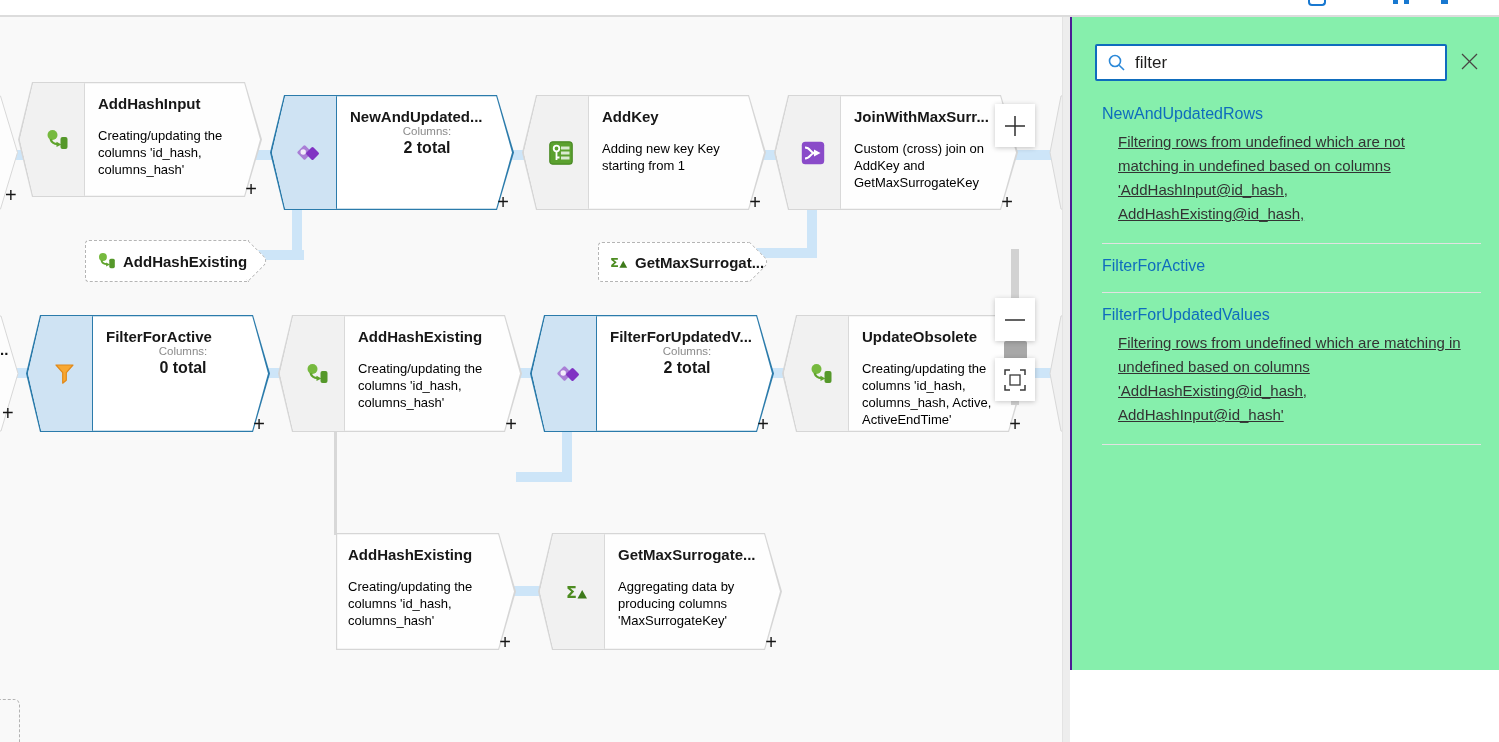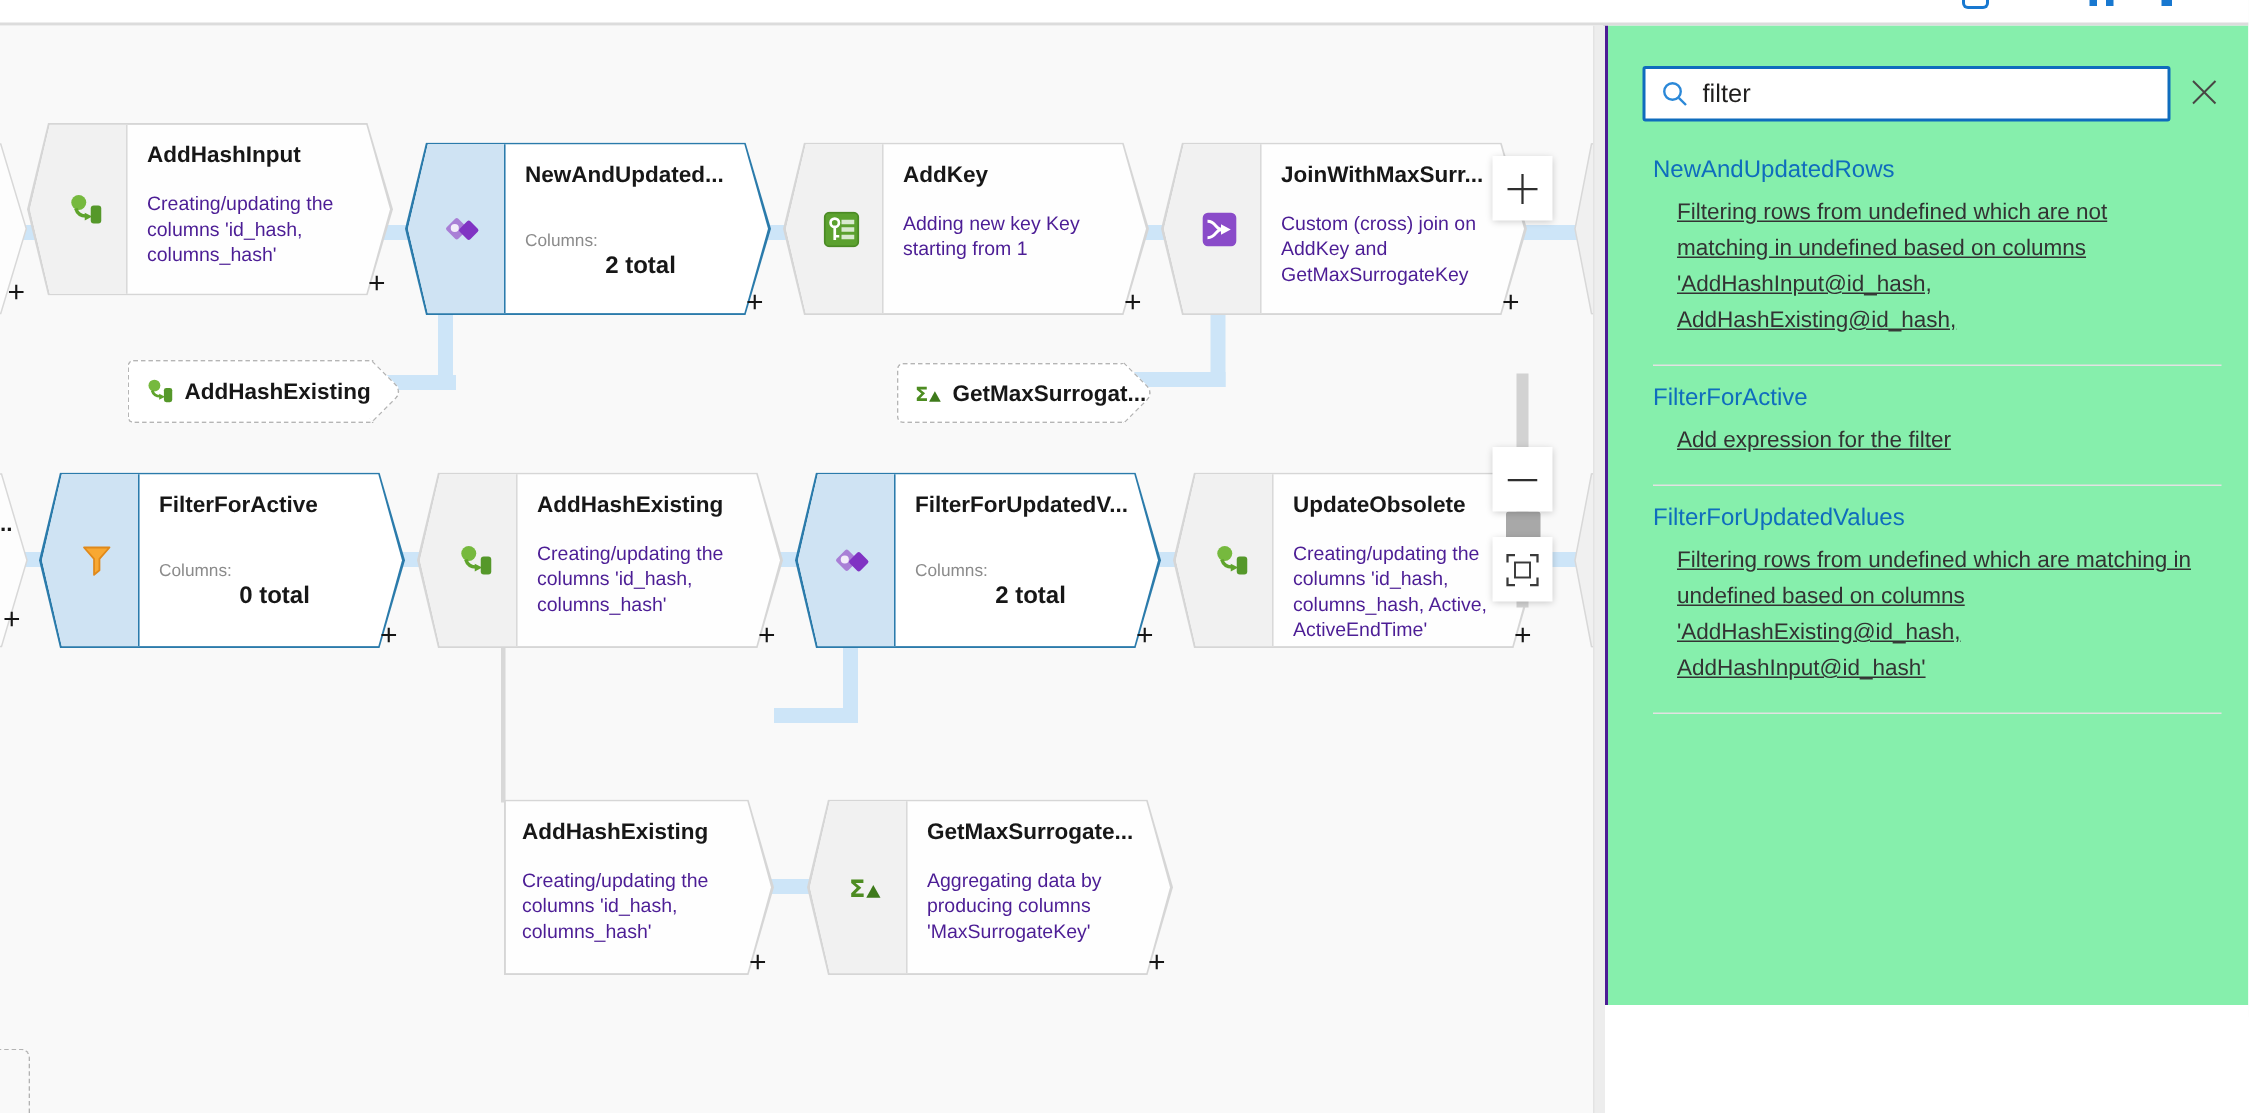--- a/index.html
+++ b/index.html
@@ -27,22 +27,22 @@
     clip-path:polygon(15.2px 1.2px, calc(100% - 17.8px) 1.2px, calc(100% - 2px) 50%, calc(100% - 17.8px) calc(100% - 1.2px), 15.2px calc(100% - 1.2px), 2px 50%);}
   .node.sel .shape{background:#2b7bab;}
   .node.sel .shape-in{background:#ffffff;}
   .icon-sec{position:absolute;left:0;top:0;bottom:0;width:67px;background:#f1f1f1;border-right:1px solid #d9d9d9;display:flex;align-items:center;justify-content:center;padding-left:12px;box-sizing:border-box;}
   .node.sel .icon-sec{background:#cfe3f3;border-right-color:#2b7bab;}
   .nbody{position:absolute;left:80px;top:0;right:10px;bottom:0;overflow:hidden;}
   .node.noicon .shape{clip-path:polygon(0 0, calc(100% - 17px) 0, 100% 50%, calc(100% - 17px) 100%, 0 100%);}
   .node.noicon .shape-in{clip-path:polygon(1.2px 1.2px, calc(100% - 17.8px) 1.2px, calc(100% - 2px) 50%, calc(100% - 17.8px) calc(100% - 1.2px), 1.2px calc(100% - 1.2px));}
   .node.noicon .nbody{left:12px;}
   .ntitle{margin-top:13px;font-size:15px;font-weight:700;color:#171717;white-space:nowrap;overflow:hidden;}
-  .ndesc{margin-top:15px;font-size:13px;line-height:17px;color:#4c1d95;}
-  .ncols-label{margin-top:30px;font-size:11.5px;color:#8b8b8b;}
+  .ndesc{margin-top:15px;font-size:13px;line-height:17px;color:#000000;}
+  .ncols-label{font-size:11.5px;color:#8b8b8b;text-align:center;}
   .ncols-value{margin-top:2px;font-size:16px;font-weight:700;color:#171717;text-align:center;}
   .plus{position:absolute;right:5px;bottom:-2px;font-size:20px;color:#161616;z-index:3;cursor:pointer;line-height:1;}
   .plus.free{position:absolute;right:auto;bottom:auto;}
   
   .badge{position:absolute;background:#fff;border:1px dashed #b5b5b5;border-right:none;border-radius:4px 0 0 4px;display:flex;align-items:center;padding-left:11px;gap:7px;z-index:3;box-sizing:border-box;cursor:pointer;}
   .btip{position:absolute;right:-14px;top:50%;width:28px;height:28px;transform:translateY(-50%) rotate(45deg);background:#fff;border-top:1px dashed #b5b5b5;border-right:1px dashed #b5b5b5;border-radius:0 7px 0 0;}
   .badge .blabel{position:relative;z-index:2;font-size:15px;font-weight:700;color:#171717;white-space:nowrap;}
   .badge.sel{background:#d9ecf9;border-color:#5b9bd0;}
   .badge.sel .btip{background:#d9ecf9;border-color:#5b9bd0;}
   
@@ -416,21 +416,20 @@
       </svg>
     </span>
 
     <div class="results">
       <div class="result">
         <a>NewAndUpdatedRows</a>
         <p>Filtering rows from undefined which are not matching in undefined based on columns 'AddHashInput@id_hash, AddHashExisting@id_hash,</p>
       </div>
       <div class="result">
         <a>FilterForActive</a>
-        <p>Add expression for the filter</p>
       </div>
       <div class="result">
         <a>FilterForUpdatedValues</a>
         <p>Filtering rows from undefined which are matching in undefined based on columns 'AddHashExisting@id_hash, AddHashInput@id_hash'</p>
       </div>
     </div>
   </div>
 
 </div>
 

